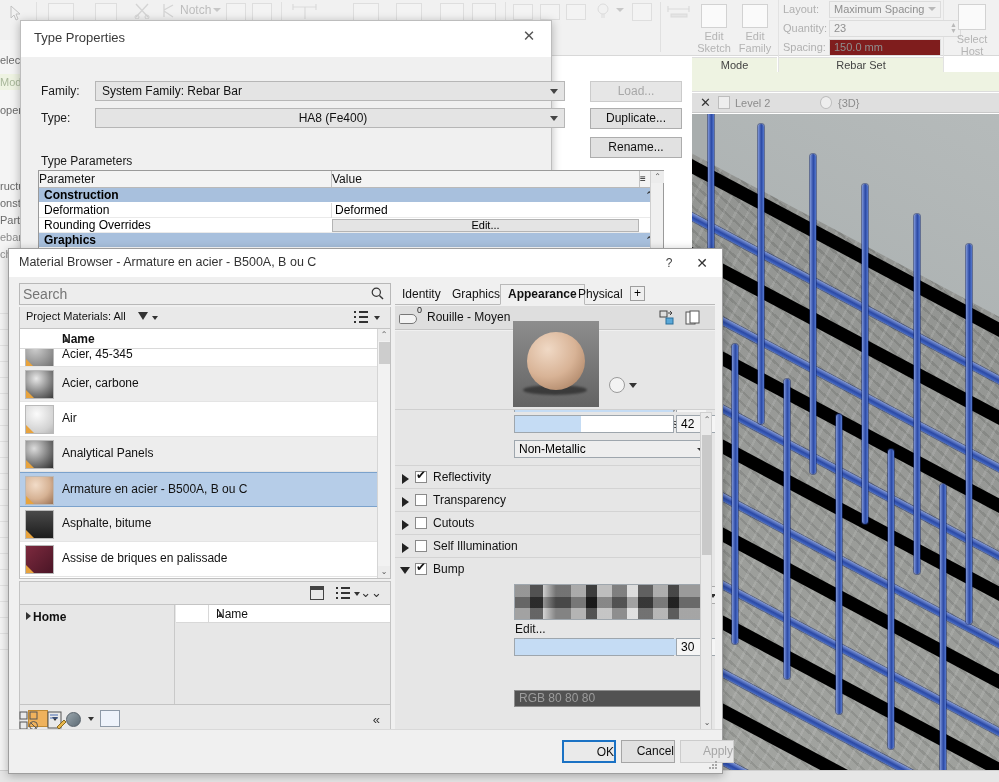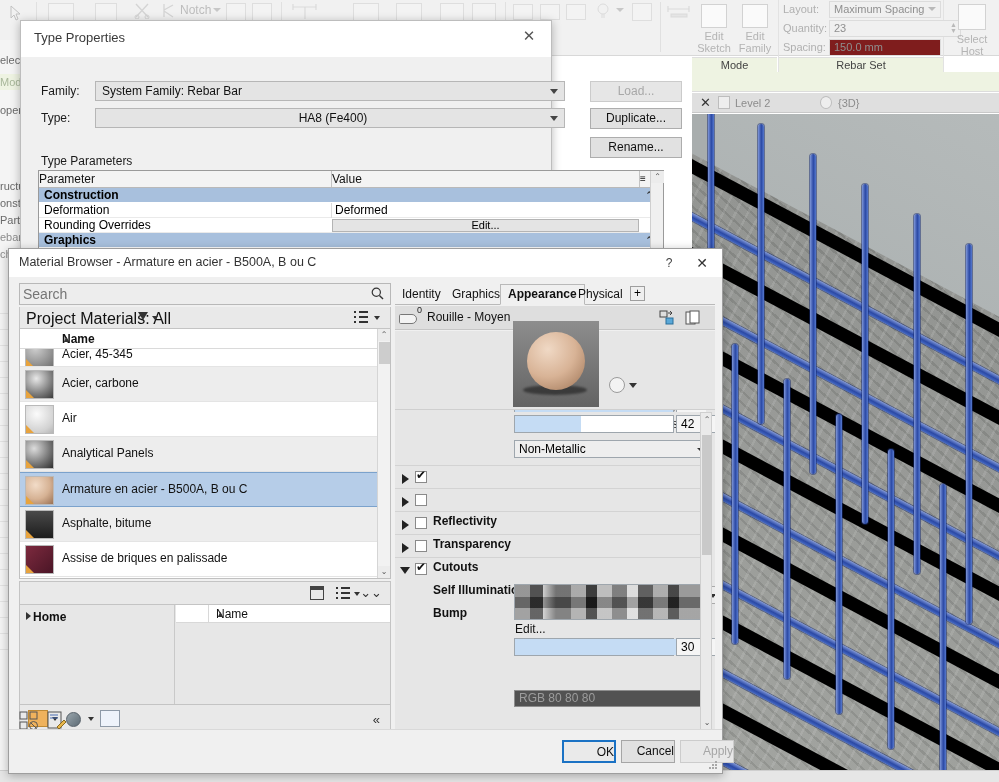--- a/index.html
+++ b/index.html
@@ -150,21 +150,21 @@
 
   .mb-left { position:absolute; left:10px; top:34px; width:372px; height:482px; }
   .search-wrap { position:absolute; left:0; top:0; width:100%; height:22px; background:#ededed; border:1px solid #b8b8b8;}
   .search-wrap input {
     position:absolute; left:3px; top:2px; width:330px; height:16px; border:0; background:transparent;
     font-family:"Liberation Sans",sans-serif; font-size:14px; color:#4c1d95; outline:none;
   }
   .search-ico { position:absolute; right:6px; top:3px; font-size:12px; color:#444; }
 
   .mb-filterbar { position:absolute; left:0; top:24px; width:100%; height:22px; background:#e9e9e9; border:1px solid #c4c4c4; border-top:0;}
-  .mb-filterbar .f-lab { position:absolute; left:6px; top:3px; font-size:16px; color:#111; }
+  .mb-filterbar .f-lab { position:absolute; left:6px; top:3px; font-size:11px; color:#111; }
   .f-funnel { position:absolute; top:5px; width:0;height:0;border-left:5px solid transparent;border-right:5px solid transparent;border-top:8px solid #333;}
   .f-car { position:absolute; top:9px; width:0;height:0;border-left:3px solid transparent;border-right:3px solid transparent;border-top:4px solid #333;}
   .list-ico { position:absolute; right:22px; top:4px; width:14px;height:13px;}
   .list-ico i { display:block; height:2px; background:#333; margin-bottom:3px; margin-left:5px; }
   .list-ico b { position:absolute; left:0; width:2px;height:2px;background:#333;}
 
   .mb-list {
     position:absolute; left:0; top:46px; width:100%; height:250px;
     background:#fff; border:1px solid #c0c0c0; border-top:0; overflow:hidden;
   }
@@ -236,21 +236,21 @@
   .spin { position:absolute; left:336px; top:1px; width:13px; height:18px; background:#ececec; border:1px solid #a9a9a9; }
   .spin::after { content:""; position:absolute; left:3px; top:7px; width:0;height:0;border-left:3px solid transparent;border-right:3px solid transparent;border-top:4px solid #333;}
   .dropbox { position:absolute; left:119px; top:1px; width:197px; height:18px; background:#eeeeee; border:1px solid #9ea6ad; font-size:12px; line-height:16px; padding-left:4px;}
   .dropbox .car { position:absolute; right:5px; top:7px; width:0;height:0;border-left:4px solid transparent;border-right:4px solid transparent;border-top:4px solid #333;}
 
   .sect { position:absolute; left:0; width:311px; height:23px; border-top:1px solid #d3d3d3; }
   .sect .tri-r { position:absolute; left:7px; top:8px; width:0;height:0;border-top:5px solid transparent;border-bottom:5px solid transparent;border-left:7px solid #222;}
   .sect .tri-d { position:absolute; left:5px; top:9px; width:0;height:0;border-left:5px solid transparent;border-right:5px solid transparent;border-top:7px solid #222;}
   .sect .cb { position:absolute; left:20px; top:5px; width:12px; height:12px; background:#fff; border:1px solid #8a8a8a;}
   .sect .cb.on::after { content:"✔"; position:absolute; left:0px; top:-4px; font-size:12px; color:#111; }
-  .sect .nm { position:absolute; left:38px; top:4px; font-size:12px; font-weight:bold; color:#111;margin-top:44px; }
+  .sect .nm { position:absolute; left:38px; top:4px; font-size:12px; font-weight:normal; color:#111; }
 
   .noise-img {
     position:absolute; left:119px; top:2px; width:188px; height:36px; border:1px solid #9ea6ad;
     background-image:
       linear-gradient(90deg,#888 0 8%,#3a3a3a 8% 15%,#c9c9c9 15%,#606060 22% 30%,#9f9f9f 30% 38%,#222 38% 44%,#b5b5b5 44% 52%,#6e6e6e 52% 60%,#d8d8d8 60% 66%,#4a4a4a 66% 74%,#a2a2a2 74% 82%,#2e2e2e 82% 88%,#8c8c8c 88% 100%),
       linear-gradient(0deg,rgba(255,255,255,.22) 0 33%,rgba(0,0,0,.25) 33% 66%,rgba(255,255,255,.12) 66% 100%);
     background-blend-mode: overlay;
   }
   .noise-edit { position:absolute; left:120px; top:40px; font-size:12px; color:#111; }
   .tintcolor { position:absolute; left:119px; top:1px; width:188px; height:17px; background:#525252; border:1px solid #8d8d8d; font-size:12px; color:#9c9c9c; line-height:15px; padding-left:4px;}

